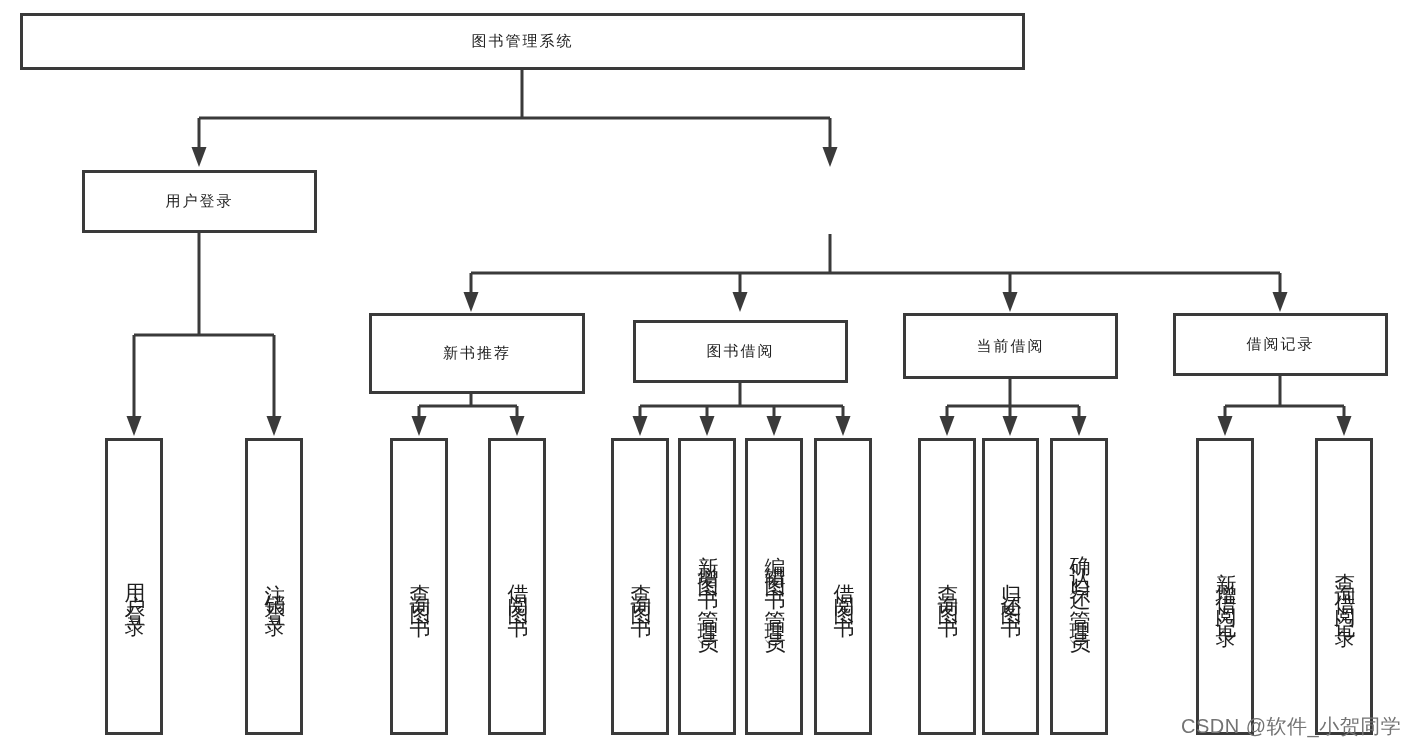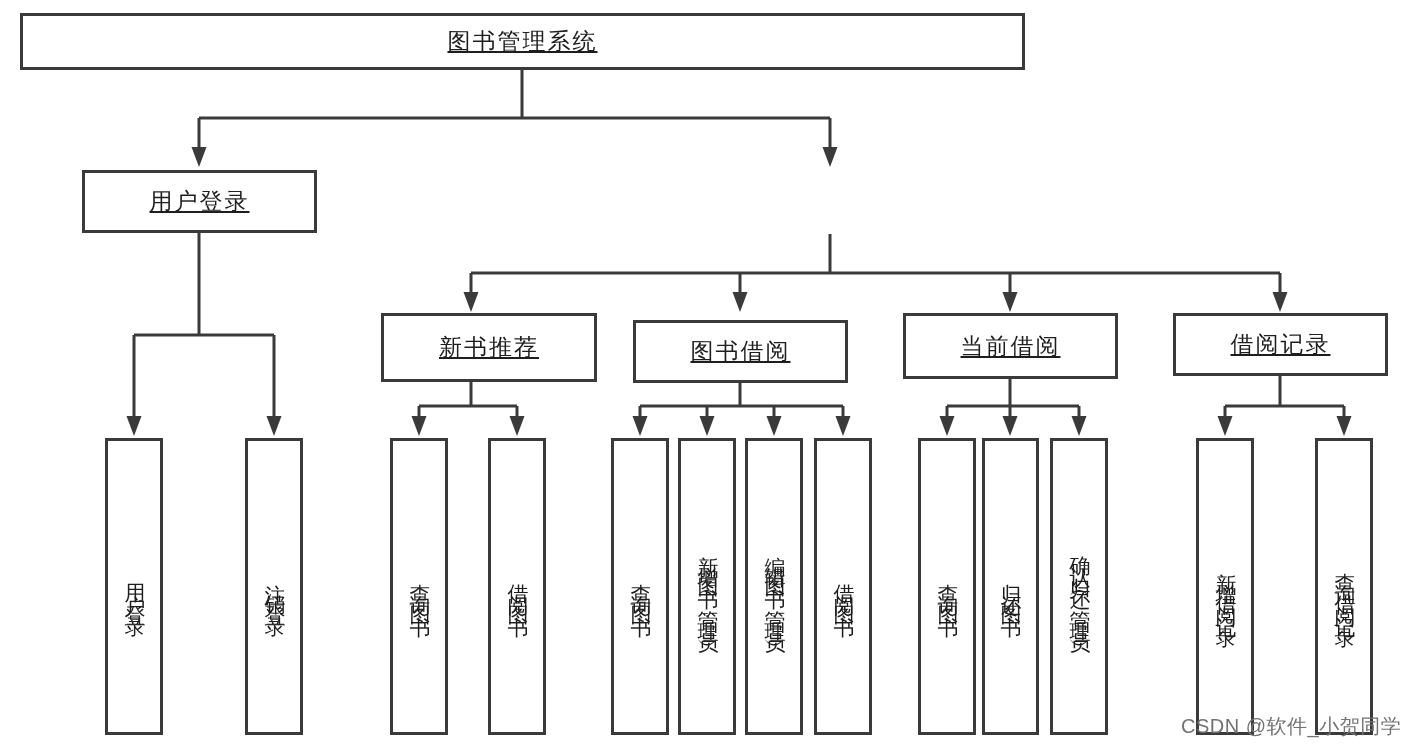--- a/index.html
+++ b/index.html
@@ -35,23 +35,22 @@
     box-sizing: border-box;
     border: 3px solid #3a3a3a;
     background: #ffffff;
     color: #1e1e1e;
     z-index: 2;
   }
   .h {
     display: flex;
     align-items: center;
     justify-content: center;
-    font-size: 23px;
+    font-size: 15px;
     letter-spacing: 2px;
-    text-decoration: underline;
   }
   .v {
     writing-mode: vertical-rl;
     text-orientation: mixed;
     text-align: center;
     font-size: 21px;
     letter-spacing: 11px;
     line-height: 50px;
     padding-top: 4px;
   }
@@ -111,21 +110,21 @@
       <path d="M1280,376 V406 M1225,406 H1344 M1225,406 V418 M1344,406 V418"></path>
       <polygon points="1217.5,416 1232.5,416 1225,436"></polygon>
       <polygon points="1336.5,416 1351.5,416 1344,436"></polygon>
     </g>
   </svg>
 
   <div class="node h" style="left:20px;top:13px;width:1005px;height:57px">图书管理系统</div>
 
   <div class="node h" style="left:82px;top:170px;width:235px;height:63px">用户登录</div>
 
-  <div class="node h" style="left:381px;top:313px;width:216px;height:69px">新书推荐</div>
+  <div class="node h" style="left:369px;top:313px;width:216px;height:81px">新书推荐</div>
   <div class="node h" style="left:633px;top:320px;width:215px;height:63px">图书借阅</div>
   <div class="node h" style="left:903px;top:313px;width:215px;height:66px">当前借阅</div>
   <div class="node h" style="left:1173px;top:313px;width:215px;height:63px">借阅记录</div>
 
   <div class="node v" style="left:105px;top:438px;width:58px;height:297px">用户登录</div>
   <div class="node v" style="left:245px;top:438px;width:58px;height:297px">注销登录</div>
 
   <div class="node v" style="left:390px;top:438px;width:58px;height:297px">查询图书</div>
   <div class="node v" style="left:488px;top:438px;width:58px;height:297px">借阅图书</div>
 

